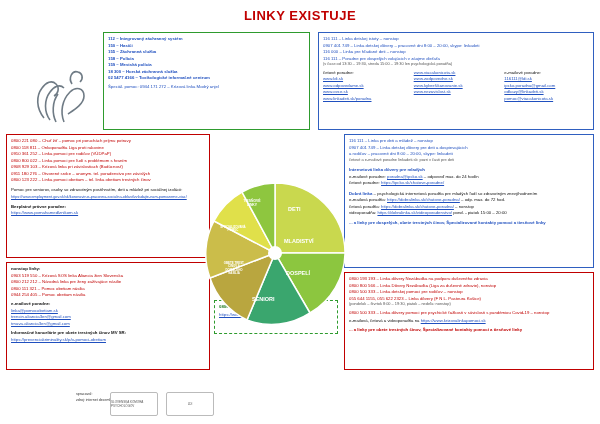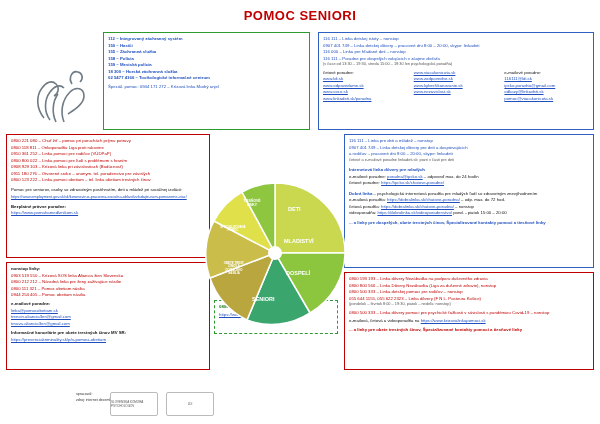--- a/index.html
+++ b/index.html
@@ -39,21 +39,21 @@
   .footer{position:absolute;left:76px;top:392px;font-size:3.6px;color:#333;}
   .logos{position:absolute;left:110px;top:392px;display:flex;gap:8px;align-items:center;}
   .logo-box{width:46px;height:22px;border:1px solid #bbb;border-radius:2px;display:flex;align-items:center;justify-content:center;font-size:3px;color:#555;background:#fff;}
   .two-col{display:flex;gap:6px;}
   .col{flex:1;}
   .tiny{font-size:3.8px;}
 </style>
 </head>
 <body>
 
-<div class="title">POMOC SENIORI</div>
+<div class="title">LINKY EXISTUJE</div>
 
 <div class="hand">
   <svg viewBox="0 0 70 70" width="70" height="70">
     <g fill="none" stroke="#6f7b85" stroke-width="1.6">
       <path d="M18 58 C10 48 10 36 16 28 C20 22 26 20 30 24 C34 28 32 34 28 36"></path>
       <path d="M24 60 C18 52 18 40 24 32 C28 26 34 24 38 28"></path>
       <path d="M30 62 C26 54 26 42 32 34"></path>
       <path d="M38 62 C34 52 36 40 44 32 C50 26 58 28 58 36 C58 44 48 50 42 54"></path>
       <path d="M46 24 C42 18 46 10 52 12 C56 13 58 18 54 22"></path>
     </g>

